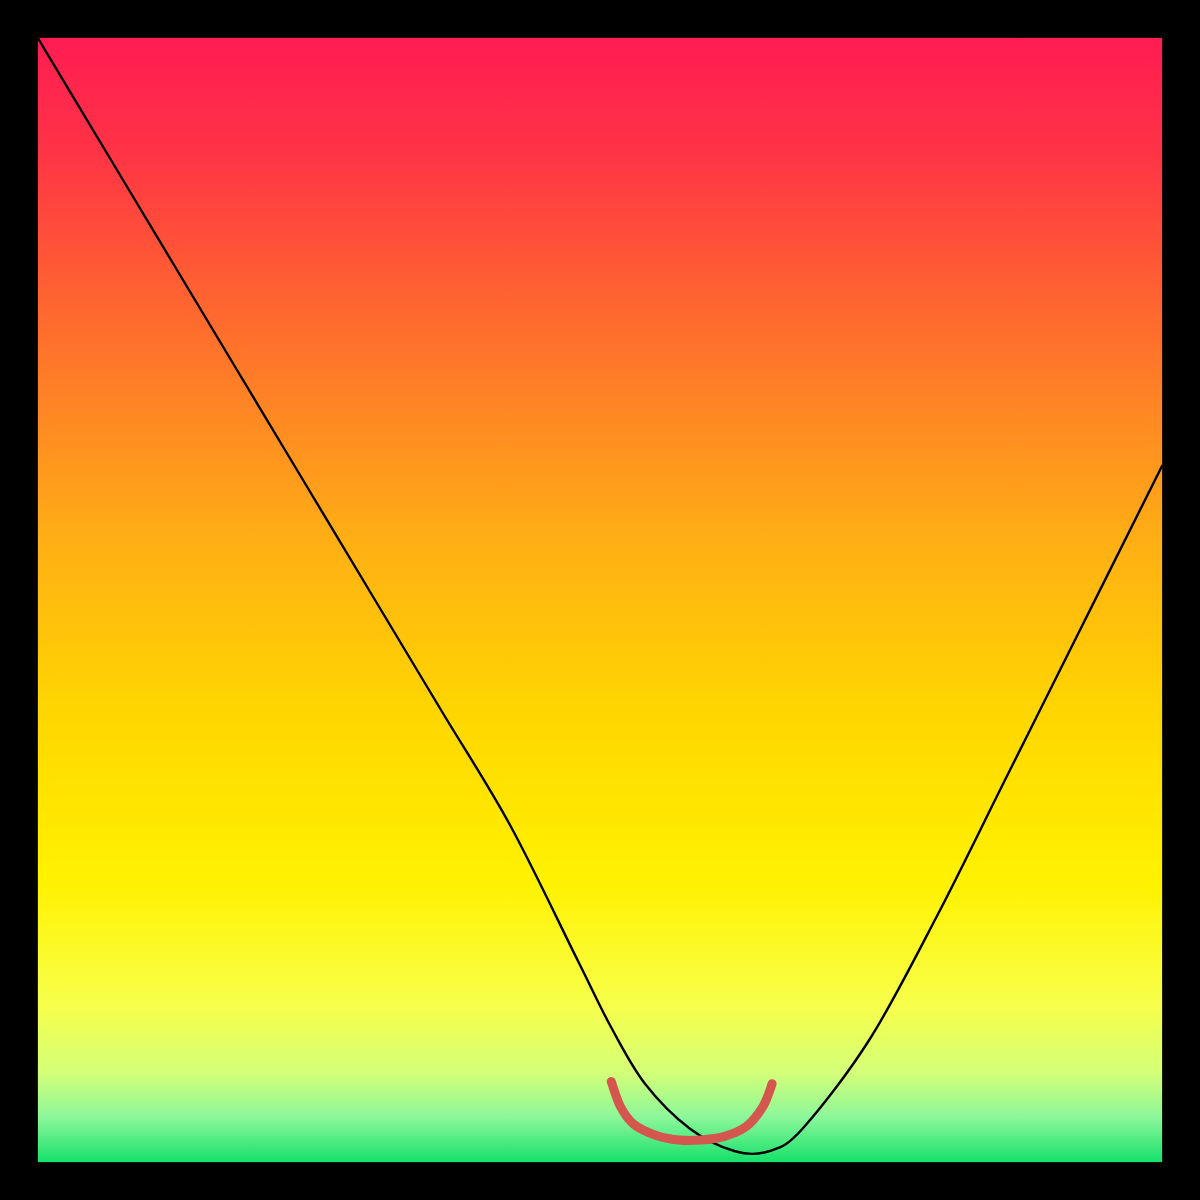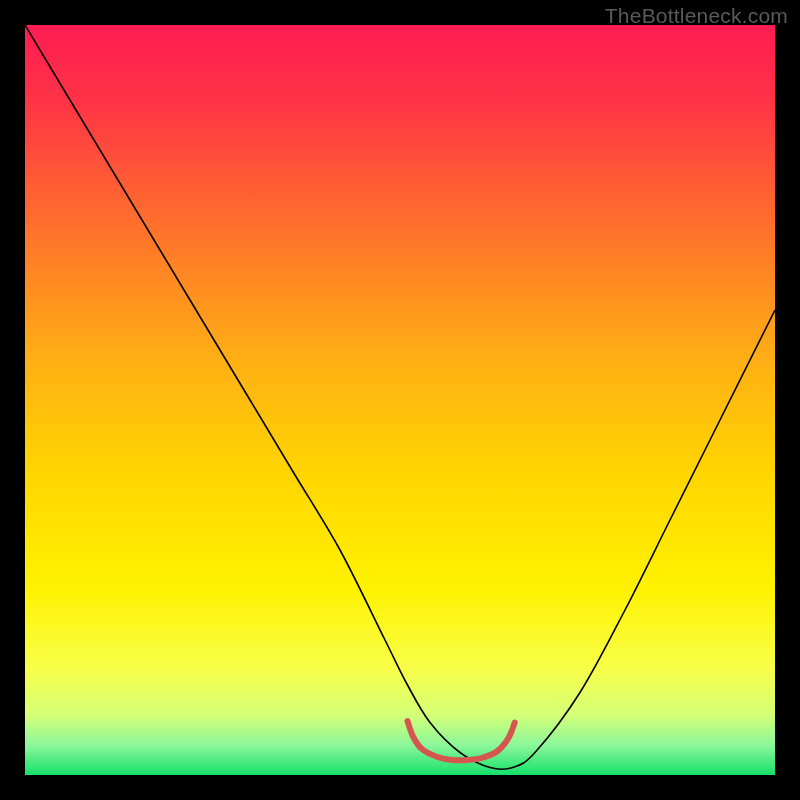--- a/index.html
+++ b/index.html
@@ -74,15 +74,14 @@
       <rect x="0" y="0" width="100" height="100" fill="url(#bg)"></rect>
     </svg>
 
     <svg class="curve-svg" viewBox="0 0 100 100" preserveAspectRatio="none">
       <path id="curve-path" fill="none" stroke="#000000" stroke-width="1.6" vector-effect="non-scaling-stroke" d="M 0 0 C 1 1.6666666666666667 4 6.666666666666666 6 10 C 8 13.333333333333334 10 16.666666666666668 12 20 C 14 23.333333333333332 16 26.666666666666668 18 30 C 20 33.333333333333336 22 36.666666666666664 24 40 C 26 43.333333333333336 28 46.666666666666664 30 50 C 32 53.333333333333336 34 56.666666666666664 36 60 C 38 63.333333333333336 40 66.33333333333333 42 70 C 44 73.66666666666667 46.5 79 48 82 C 49.5 85 50 86.16666666666667 51 88 C 52 89.83333333333333 52.833333333333336 91.5 54 93 C 55.166666666666664 94.5 56.666666666666664 96 58 97 C 59.333333333333336 98 60.833333333333336 98.66666666666667 62 99 C 63.166666666666664 99.33333333333333 64 99.33333333333333 65 99 C 66 98.66666666666667 66.5 98.66666666666667 68 97 C 69.5 95.33333333333333 72 92.16666666666667 74 89 C 76 85.83333333333333 78 81.83333333333333 80 78 C 82 74.16666666666667 84 70 86 66 C 88 62 89.66666666666667 58.666666666666664 92 54 C 94.33333333333333 49.333333333333336 98.66666666666667 40.666666666666664 100 38"></path>
       <path id="marker-path" fill="none" stroke="#d5564f" stroke-width="6" stroke-linecap="round" stroke-linejoin="round" vector-effect="non-scaling-stroke" d="M 51 92.8 C 51.13333333333333 93.16666666666666 51.46666666666666 94.36666666666667 51.8 95 C 52.13333333333333 95.63333333333333 52.46666666666667 96.16666666666666 53 96.6 C 53.53333333333333 97.03333333333333 54.333333333333336 97.36666666666666 55 97.6 C 55.666666666666664 97.83333333333333 56.333333333333336 97.93333333333334 57 98 C 57.666666666666664 98.06666666666666 58.333333333333336 98.05 59 98 C 59.666666666666664 97.95 60.333333333333336 97.9 61 97.7 C 61.666666666666664 97.5 62.416666666666664 97.25 63 96.8 C 63.583333333333336 96.35 64.11666666666667 95.63333333333333 64.5 95 C 64.88333333333333 94.36666666666667 65.16666666666666 93.33333333333333 65.3 93"></path>
     </svg>
 
   </div>
 
-  <div class="watermark">TheBottleneck.com</div>
 
 </div>
 
 </body></html>

